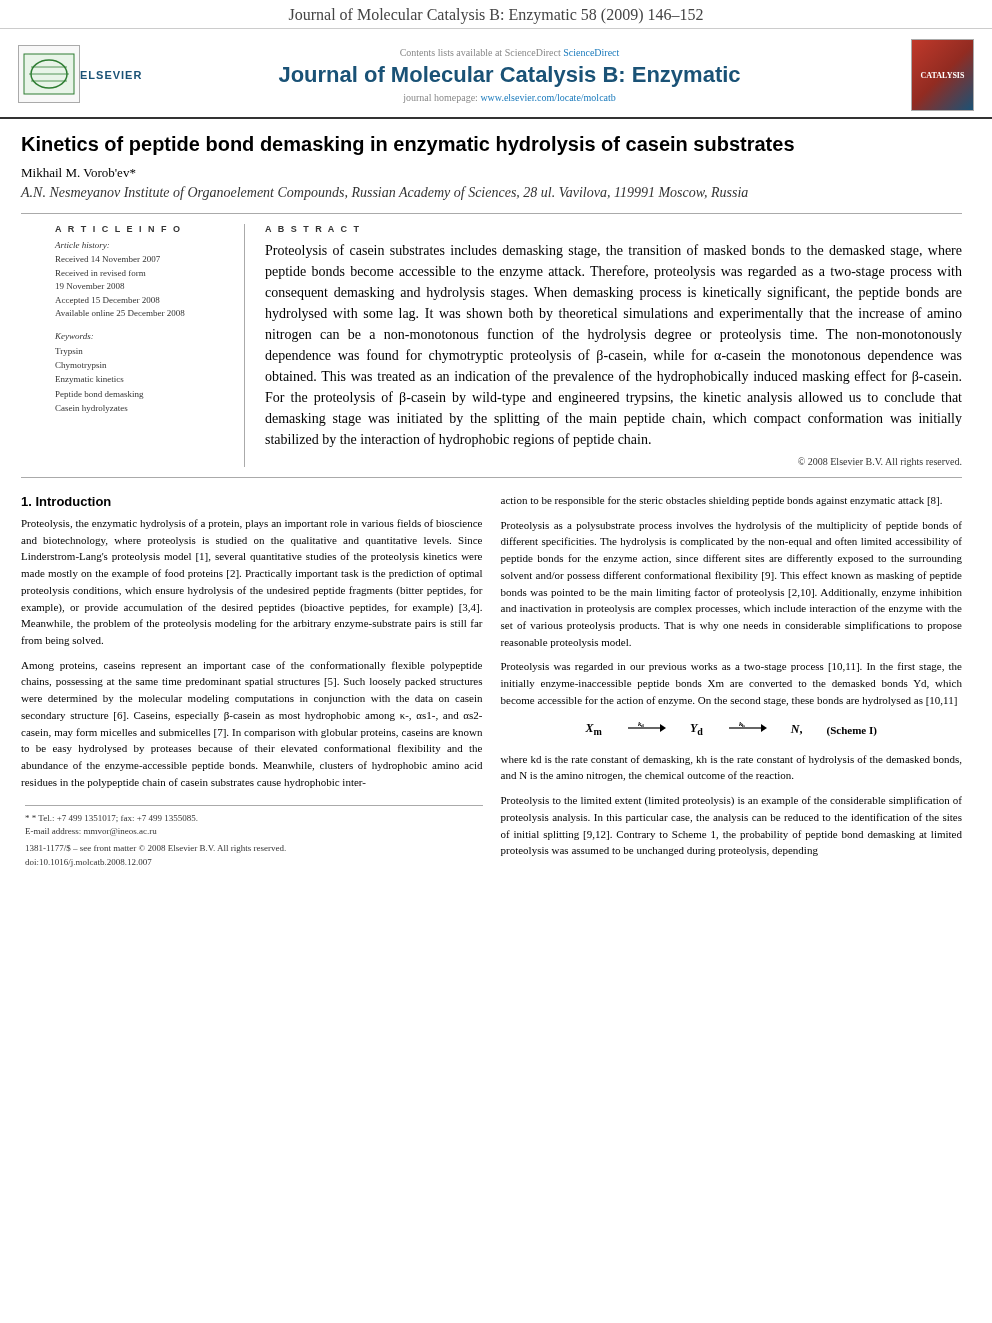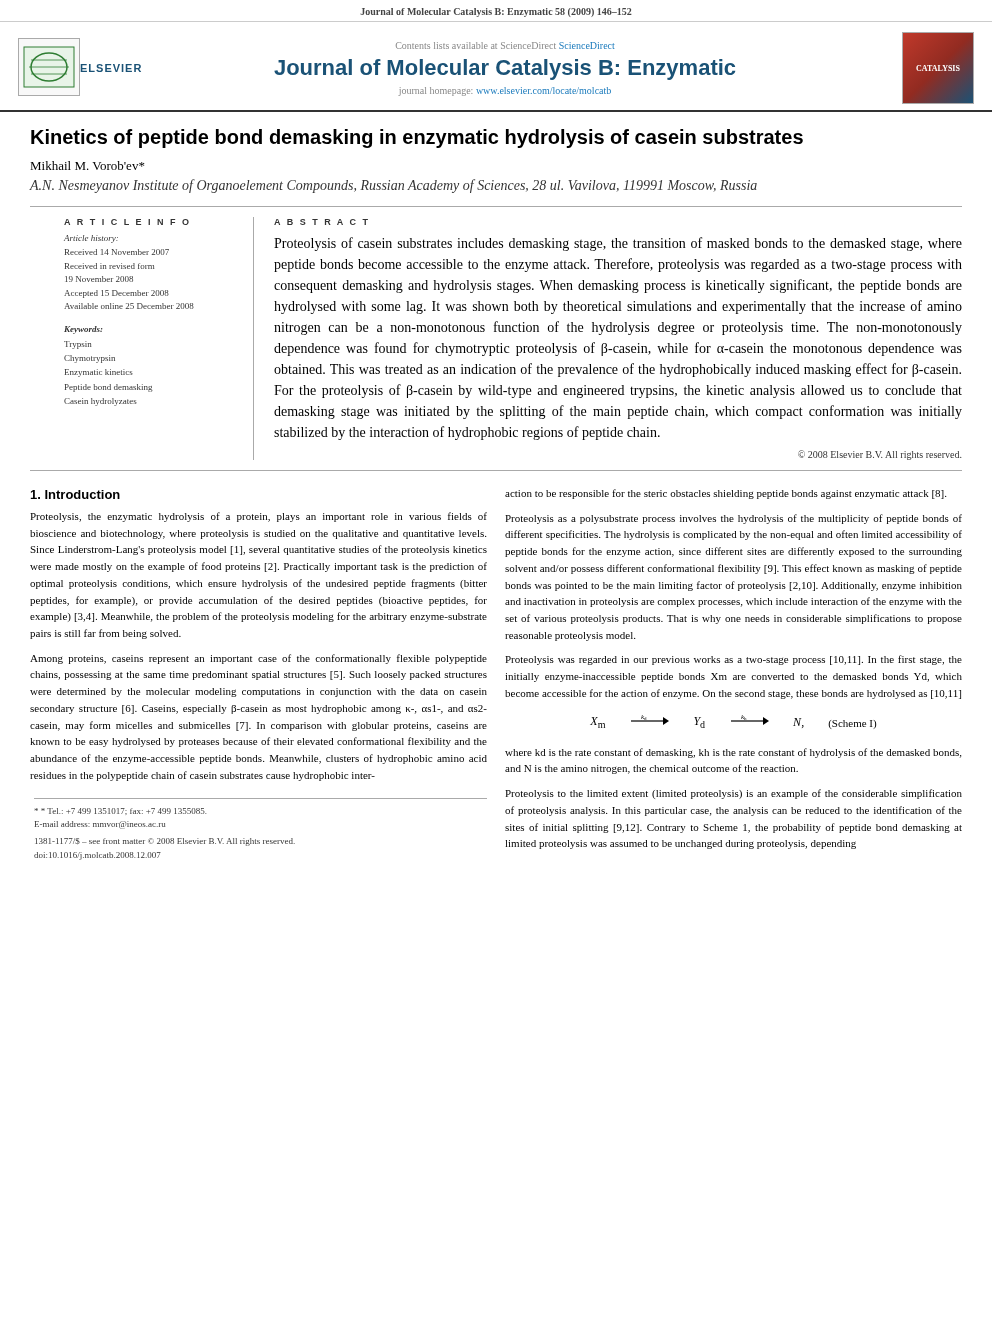--- a/index.html
+++ b/index.html
@@ -13,25 +13,24 @@
       width: 992px;
       min-height: 1323px;
       background: #fff;
       margin: 0 auto;
       padding: 0;
       position: relative;
     }
     .top-bar {
       background: #fff;
       text-align: center;
-      font-size: 10px;
+      font-size: 16px;
       color: #444;
       padding: 6px 0 4px 0;
       border-bottom: 1px solid #ccc;
-      font-weight: bold;
     }
     .journal-header {
       display: flex;
       align-items: center;
       justify-content: space-between;
       padding: 10px 18px 6px 18px;
       border-bottom: 2px solid #333;
     }
     .elsevier-logo {
       display: flex;
@@ -81,34 +80,34 @@
     }
     .journal-homepage {
       font-size: 10px;
       color: #888;
     }
     .journal-homepage a {
       color: #1a7abc;
       text-decoration: none;
     }
     .catalysis-logo {
-      width: 72px;
+      width: 63px;
       height: 72px;
       border: 1px solid #aaa;
       background: linear-gradient(135deg, #c0392b 0%, #922b21 50%, #1a5276 100%);
       display: flex;
       align-items: center;
       justify-content: center;
       font-size: 8px;
       color: #fff;
       text-align: center;
       font-weight: bold;
     }
     .paper-content {
-      padding: 12px 30px 20px 30px;
+      padding: 12px 30px 20px 21px;
     }
     .paper-title {
       font-size: 20px;
       font-weight: bold;
       color: #000;
       margin-bottom: 8px;
       line-height: 1.3;
       font-family: Arial, sans-serif;
     }
     .paper-author {
@@ -163,21 +162,20 @@
     .article-info-block .info-line {
       font-size: 9px;
       color: #333;
       line-height: 1.5;
     }
     .keywords-block .kw-title {
       font-size: 9px;
       font-style: italic;
       color: #333;
       margin-bottom: 3px;
-      font-weight: bold;
     }
     .keywords-block .kw-item {
       font-size: 9px;
       color: #333;
       line-height: 1.6;
     }
     .abstract-text {
       font-size: 14px;
       color: #000;
       line-height: 1.5;
@@ -219,20 +217,21 @@
       margin: 10px 0;
       font-size: 11px;
     }
     .scheme-equation {
       display: flex;
       align-items: center;
       justify-content: center;
       gap: 24px;
       font-size: 12px;
       margin: 4px 0;
+      font-weight: bold;
     }
     .scheme-arrow {
       font-size: 14px;
     }
     .scheme-label {
       font-size: 11px;
     }
     .footer-bar {
       border-top: 1px solid #aaa;
       margin: 14px 0 0 4px;

